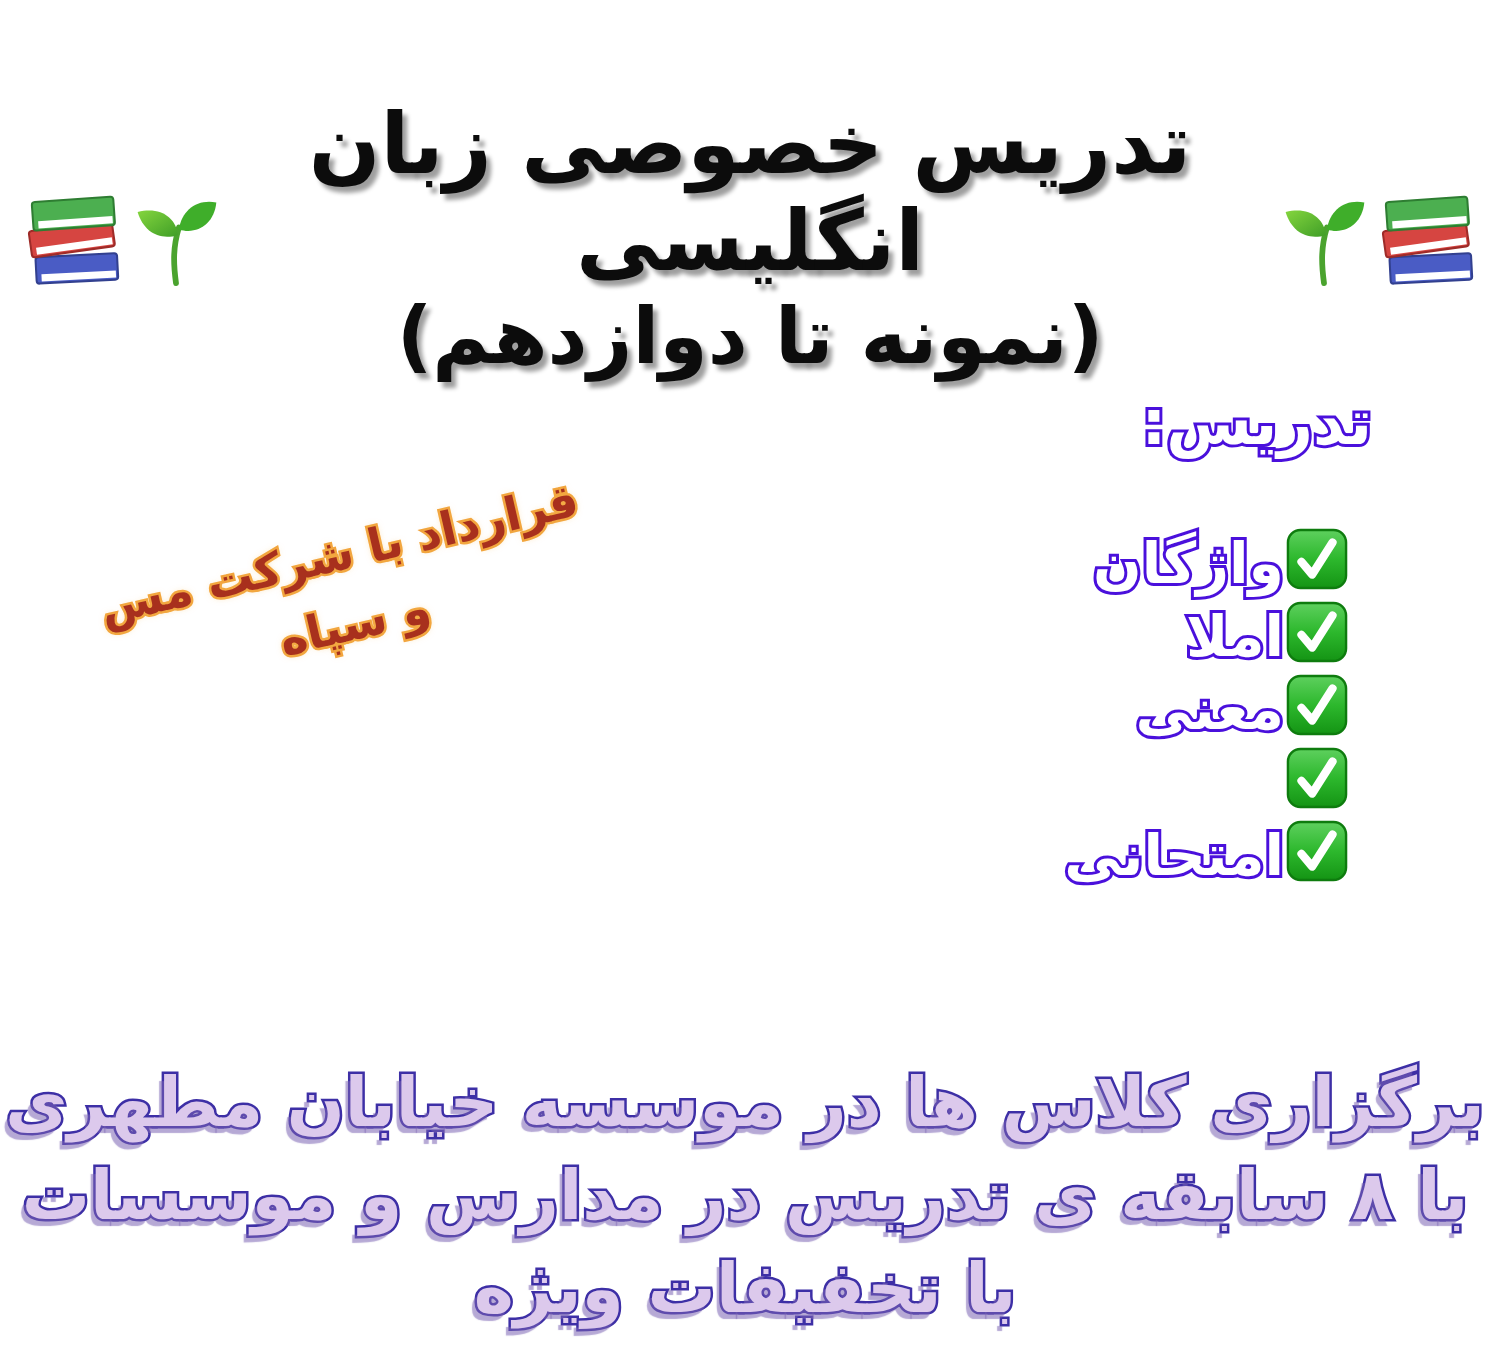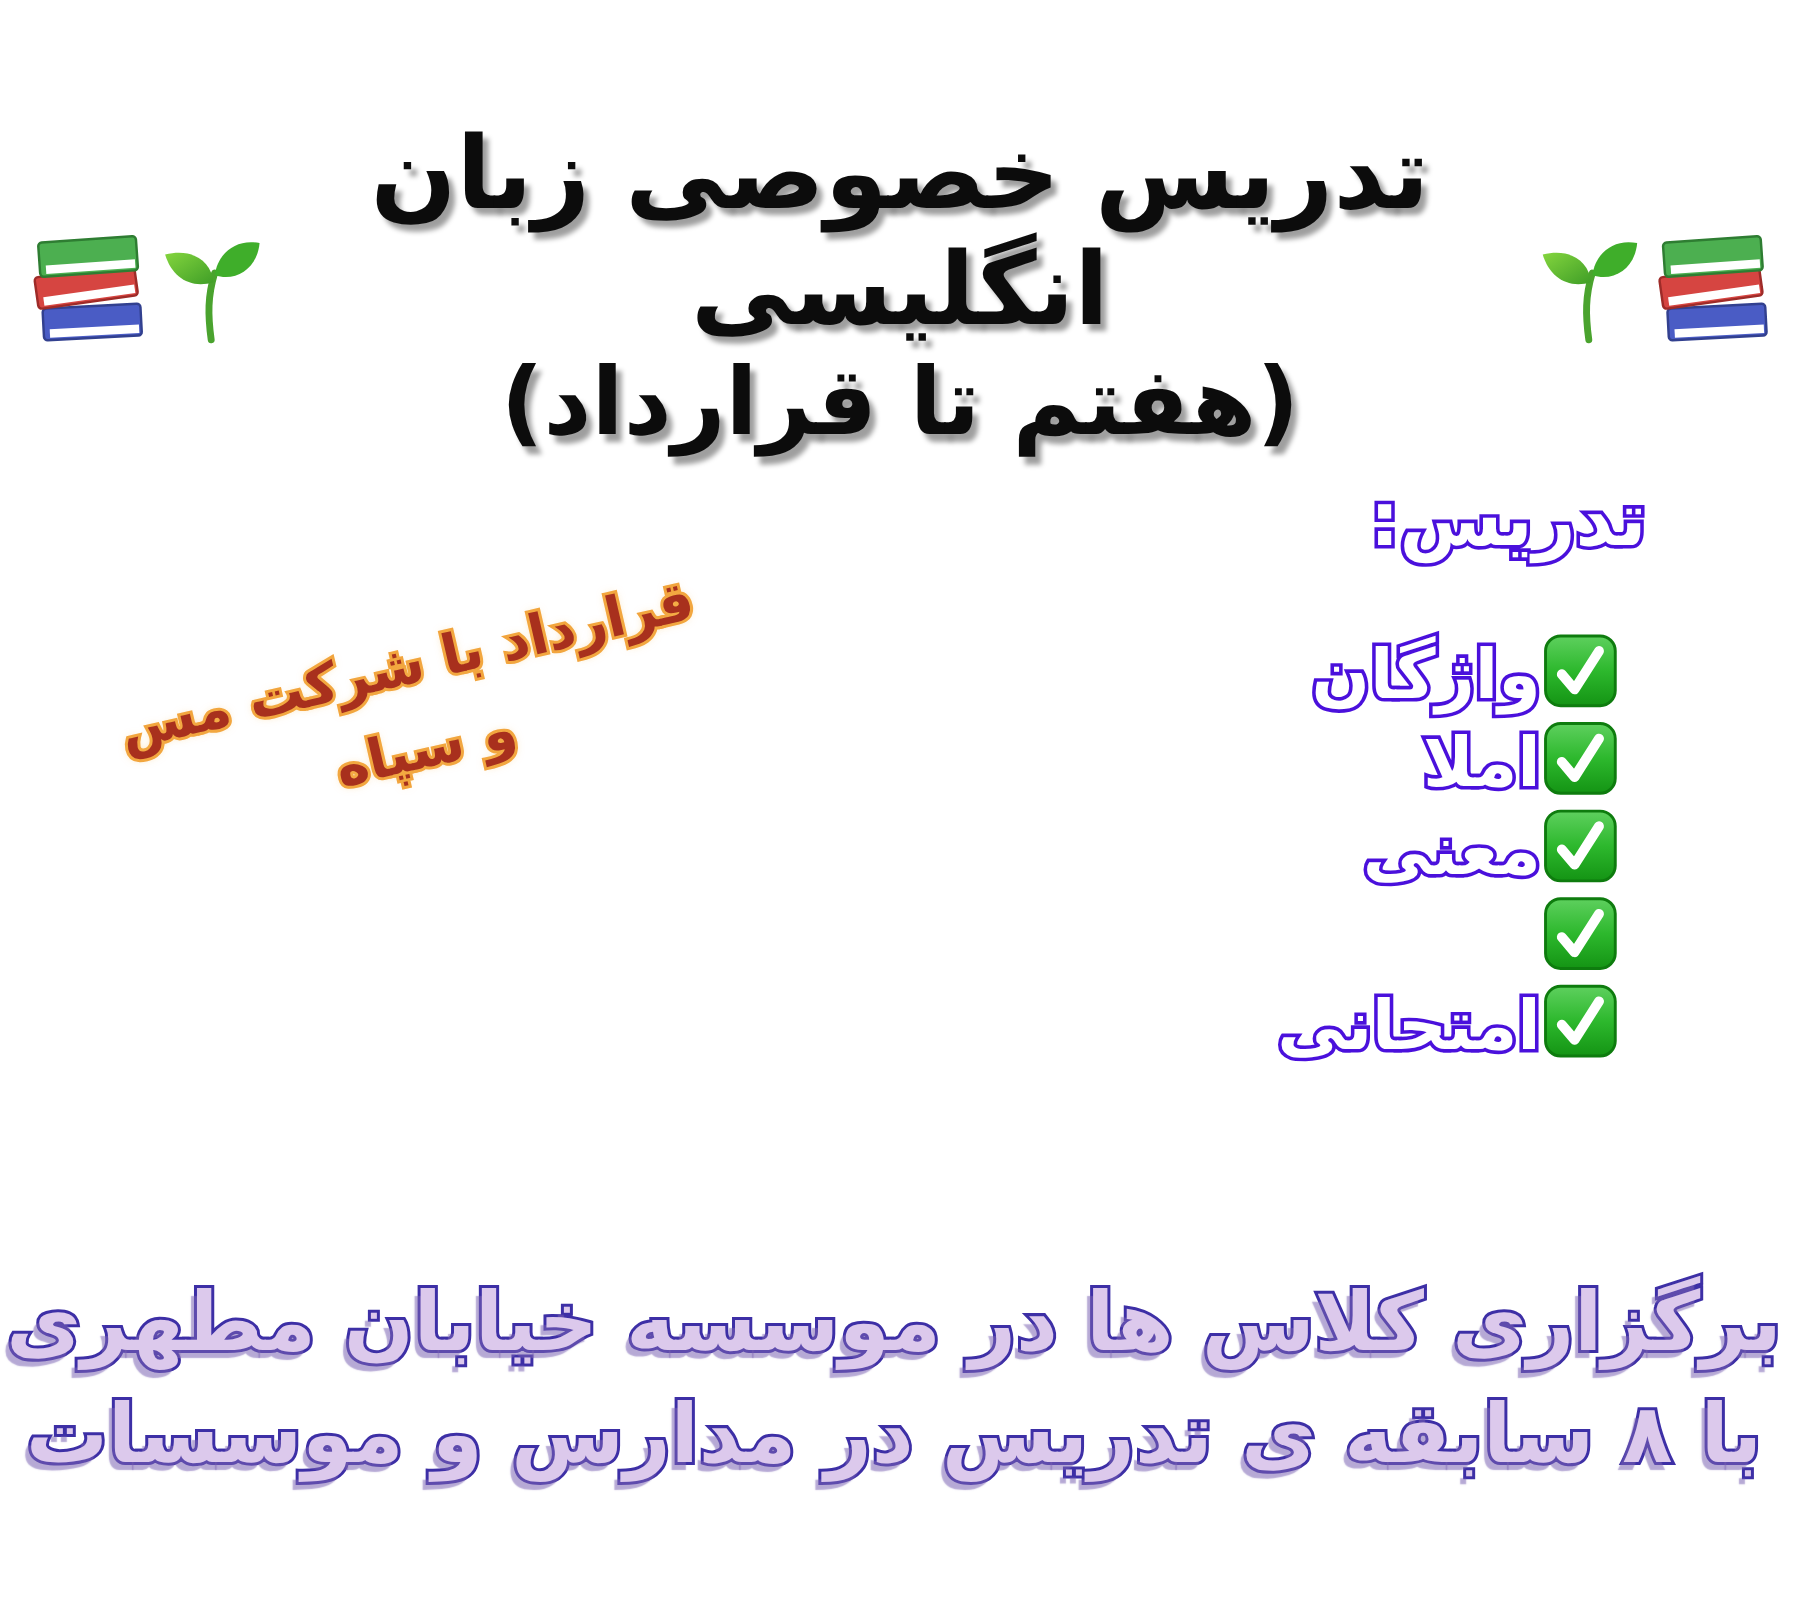--- a/index.html
+++ b/index.html
@@ -41,21 +41,21 @@
   
   .outline-purple{
     color:#ffffff;
     -webkit-text-stroke:6px var(--purple,#4a10dc);
     paint-order:stroke fill;
     font-weight:bold;
     white-space:nowrap;
   }
   .teach-label{
     position:absolute;
-    top:396px;
+    top:386px;
     right:128px;
     font-size:62px;
   }
   .checklist{
     position:absolute;
     top:528px;
     right:152px;
     display:flex;
     flex-direction:column;
     align-items:flex-start; 
@@ -165,21 +165,21 @@
       <svg width="102" height="102" viewBox="0 0 100 100">
           <use href="#books-glyph"></use>
         </svg>
       <svg width="96" height="96" viewBox="0 0 100 100">
           <use href="#seedling-glyph"></use>
         </svg>
     </span>
 
     <div class="title-block">
       <div class="title-line1">تدریس خصوصی زبان انگلیسی</div>
-      <div class="title-line2">(هفتم تا قرارداد)</div>
+      <div class="title-line2">(نمونه تا دوازدهم)</div>
     </div>
 
     <span class="icon-pair">
       <svg width="96" height="96" viewBox="0 0 100 100">
           <use href="#seedling-glyph"></use>
         </svg>
       <svg width="102" height="102" viewBox="0 0 100 100">
           <use href="#books-glyph"></use>
         </svg>
     </span>
@@ -227,15 +227,16 @@
   </div>
 
   <div class="contract-note">
     <div>قرارداد با شرکت مس</div>
     <div>و سپاه</div>
   </div>
 
   <div class="footer">
     <div class="footer-line">برگزاری کلاس ها در موسسه خیابان مطهری</div>
     <div class="footer-line">با ۸ سابقه ی تدریس در مدارس و موسسات</div>
+    <div class="footer-line">با تخفیفات ویژه</div>
   </div>
 
 </div>
 
 </body></html>

